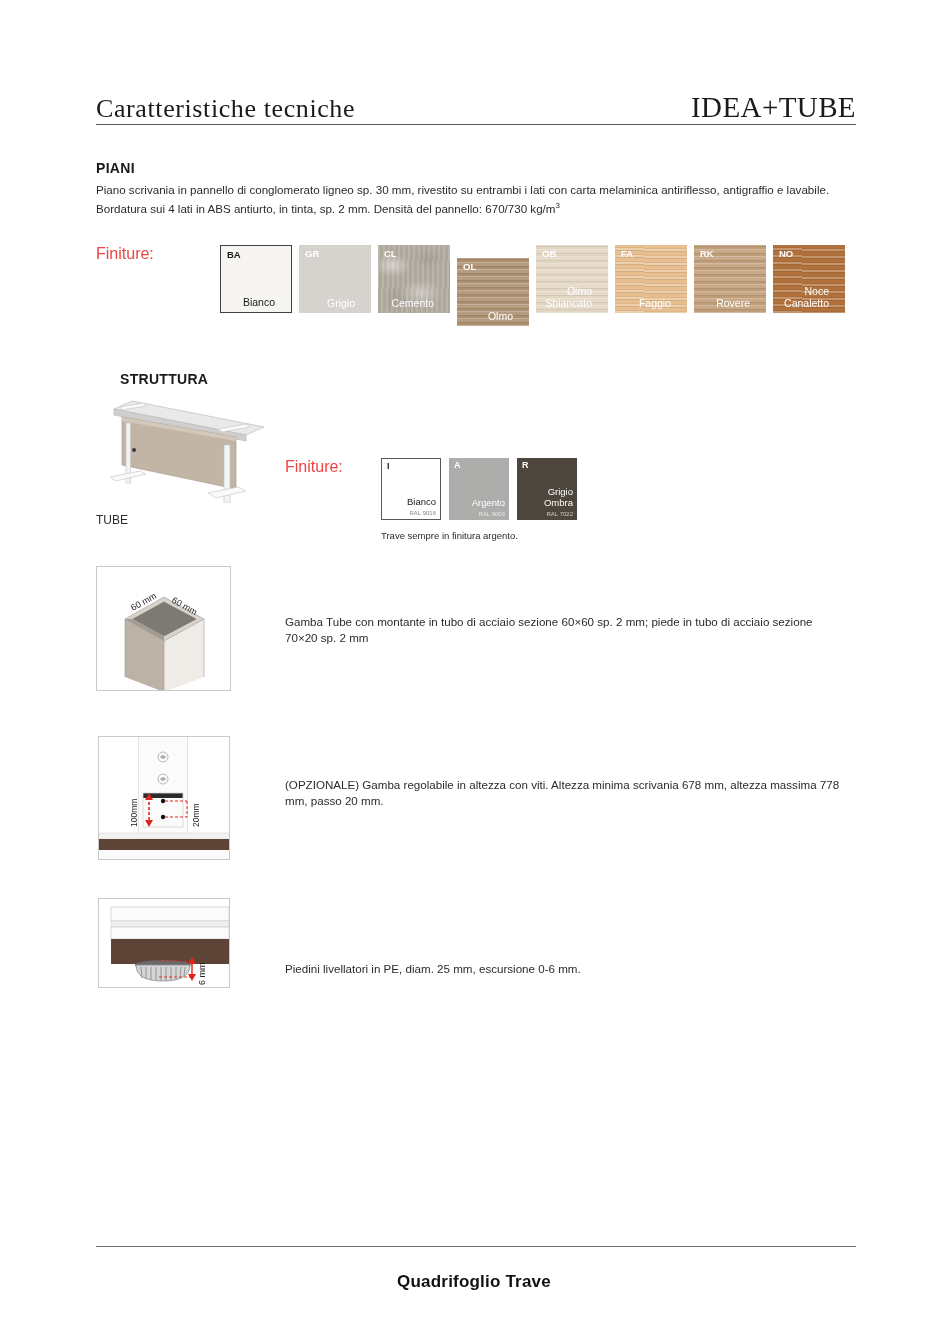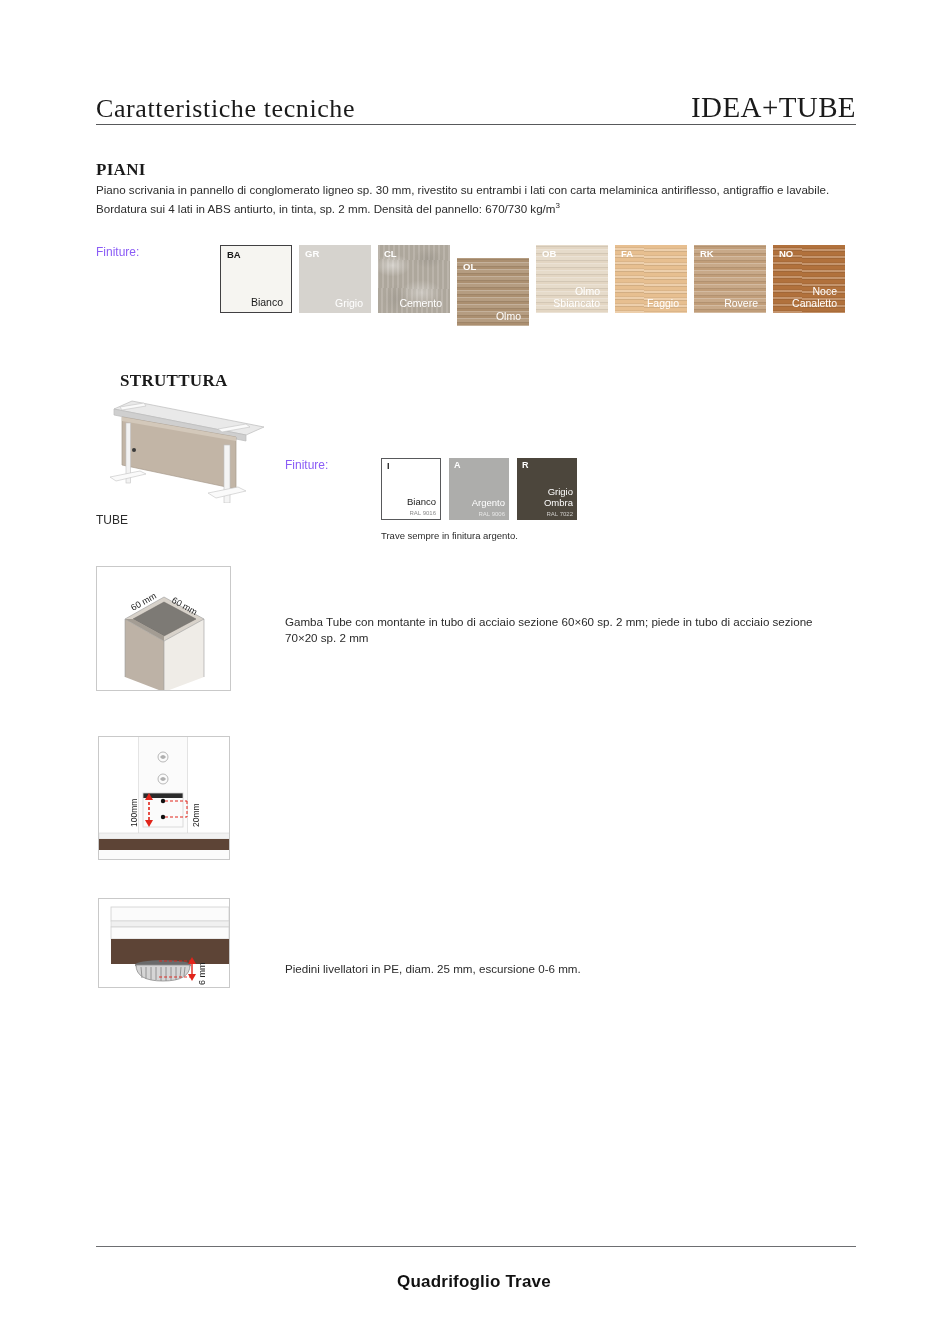--- a/index.html
+++ b/index.html
@@ -68,36 +68,35 @@
     text-align: center;
     font-size: 17px;
     font-weight: bold;
     letter-spacing: 0.2px;
     color: #111;
   }
 
   
   h2.section-title {
     position: absolute;
-    font-size: 17px;
+    font-size: 14px;
     font-weight: bold;
     letter-spacing: 0.3px;
     color: #1a1a1a;
-    font-family: Liberation Serif, serif;
   }
   .body-text {
     position: absolute;
     font-size: 11.6px;
     line-height: 15.6px;
     color: #2b2b2b;
   }
   .label-finiture {
     position: absolute;
-    font-size: 12px;
-    color: #8b5cf6;
+    font-size: 16px;
+    color: #ef4444;
   }
   sup { font-size: 8px; vertical-align: super; }
 
   
   .swatch-row {
     position: absolute;
     display: flex;
     gap: 0;
   }
   .swatch {
@@ -109,21 +108,21 @@
   .swatch:last-child { margin-right: 0; }
   .swatch .code {
     position: absolute;
     left: 6px; top: 4px;
     font-size: 9.5px;
     font-weight: bold;
     line-height: 1.1;
   }
   .swatch .name {
     position: absolute;
-    right: 8px; bottom: 4px;
+    right: 16px; bottom: 4px;
     font-size: 10.5px;
     text-align: right;
     line-height: 11.5px;
   }
   .swatch.light .code, .swatch.light .name { color: #1a1a1a; }
   .swatch.dark .code, .swatch.dark .name { color: #ffffff; }
   .swatch.bordered { border: 1.3px solid #414042; }
 
   
   .tex {
@@ -356,20 +355,21 @@
       <line x1="88" y1="64" x2="88" y2="80" stroke="#e1251b" stroke-width="1" stroke-dasharray="3 2"></line>
 
       <rect x="0" y="96" width="132" height="6" fill="#f2f2f2" stroke="#d0d0d0" stroke-width="0.5"></rect>
       <rect x="0" y="102" width="132" height="11" fill="#5d4436"></rect>
       <rect x="0" y="113" width="132" height="11" fill="#fbfbfb"></rect>
 
       <text x="38" y="90" transform="rotate(-90 38 90)" font-family="Liberation Sans, sans-serif" font-size="8.5" fill="#222">100mm</text>
       <text x="100" y="90" transform="rotate(-90 100 90)" font-family="Liberation Sans, sans-serif" font-size="8.5" fill="#222">20mm</text>
     </svg>
   </div>
+  <div class="body-text" style="left:285px; top:777px; width:560px;">(OPZIONALE) Gamba regolabile in altezza con viti. Altezza minima scrivania 678 mm, altezza massima 778 mm, passo 20 mm.</div>
 
   <div class="illus-frame" style="left:98px; top:898px; width:132px; height:90px;">
     <svg width="132" height="120" viewBox="0 0 132 120" aria-hidden="true">
       <rect x="0" y="0" width="132" height="120" fill="#fff"></rect>
 
       <rect x="12" y="8" width="118" height="14" fill="#fbfbfb" stroke="#cfcfcf" stroke-width="0.8"></rect>
       <rect x="12" y="22" width="118" height="6" fill="#f0f0f0" stroke="#cfcfcf" stroke-width="0.6"></rect>
       <rect x="12" y="28" width="118" height="12" fill="#fbfbfb" stroke="#cfcfcf" stroke-width="0.8"></rect>
 
       <rect x="12" y="40" width="120" height="25" fill="#5d4436"></rect>

